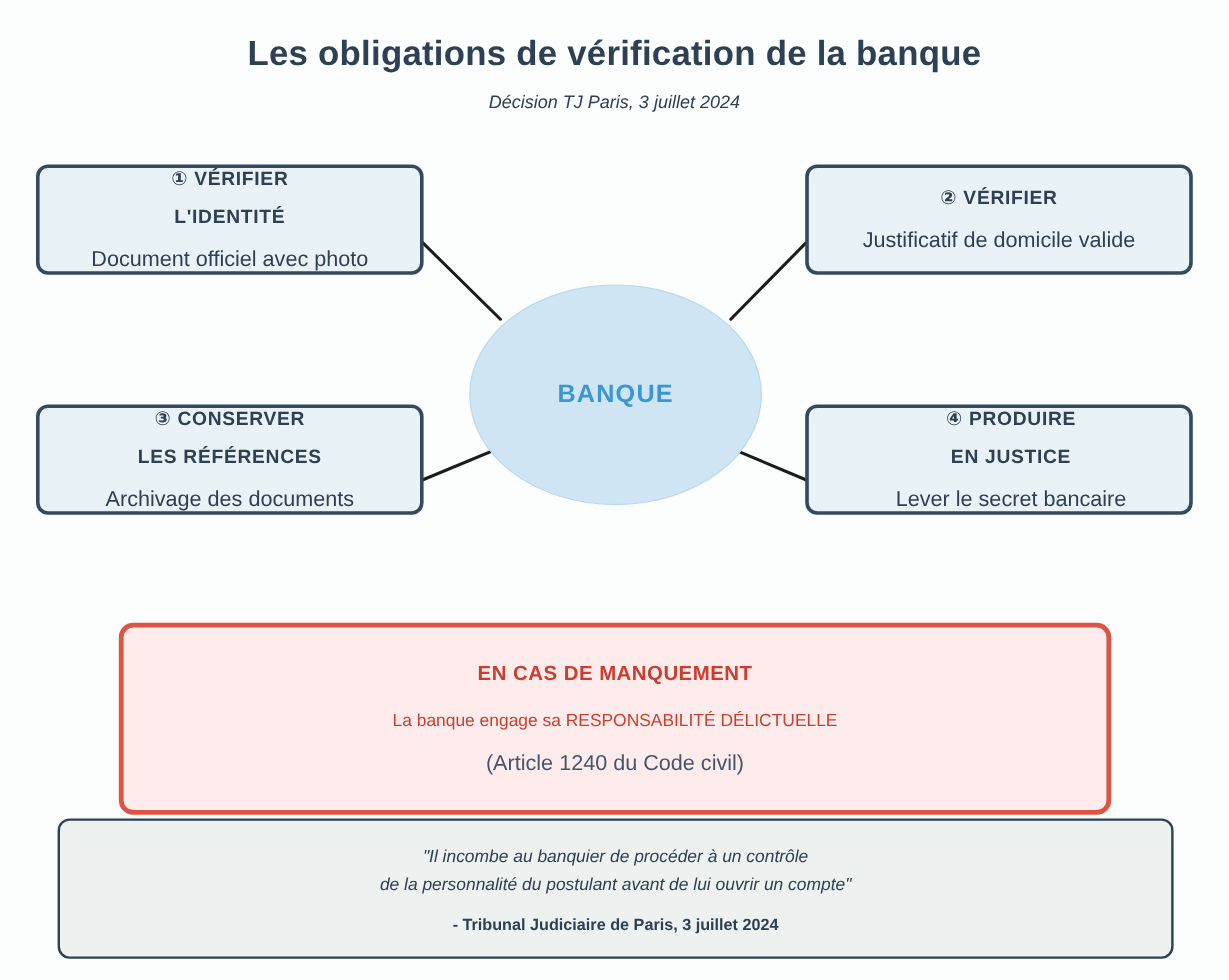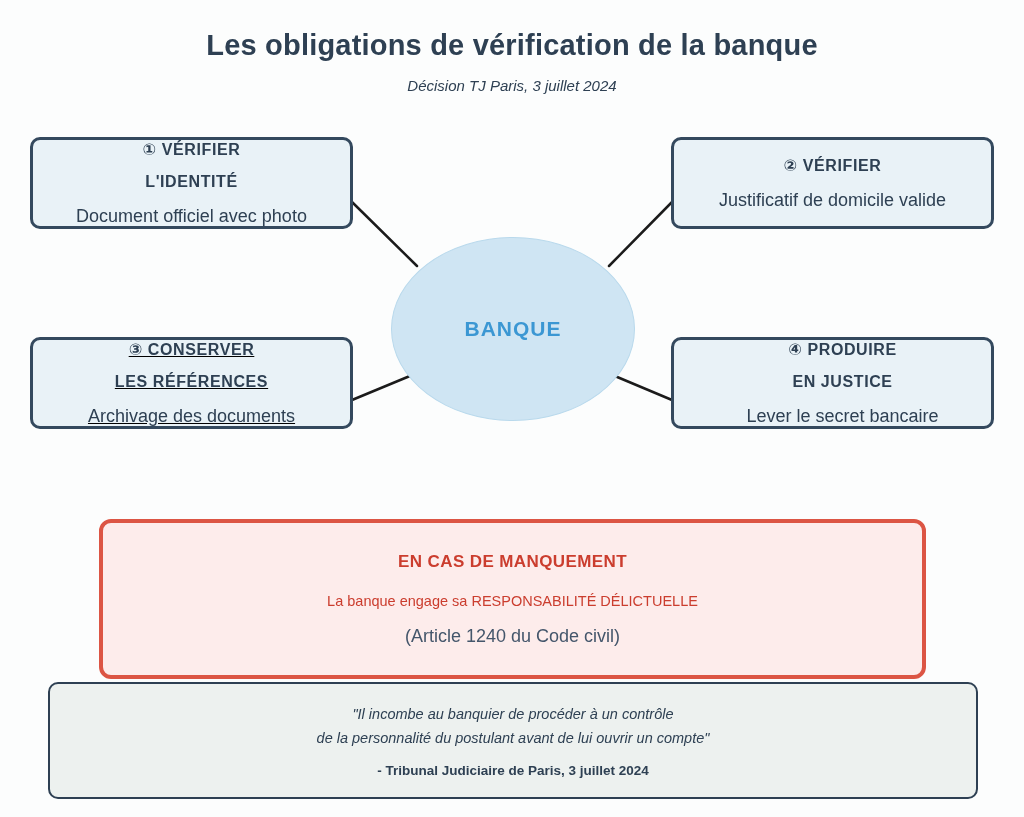--- a/index.html
+++ b/index.html
@@ -67,21 +67,21 @@
     border-radius: 10px;
     display: flex;
     flex-direction: column;
     align-items: center;
     justify-content: center;
     text-align: center;
     z-index: 2;
   }
   .box-pos-1 { left: 30px;  top: 137px; }
   .box-pos-2 { left: 671px; top: 137px; }
-  .box-pos-3 { left: 30px;  top: 337px; text-decoration: underline; }
+  .box-pos-3 { left: 30px;  top: 337px; }
   .box-pos-4 { left: 671px; top: 337px; padding-left: 20px; }
   .box-title {
     font-size: 16px;
     font-weight: bold;
     color: var(--heading);
     line-height: 2.0;
     letter-spacing: 0.6px;
   }
   .box-detail {
     font-size: 18px;

